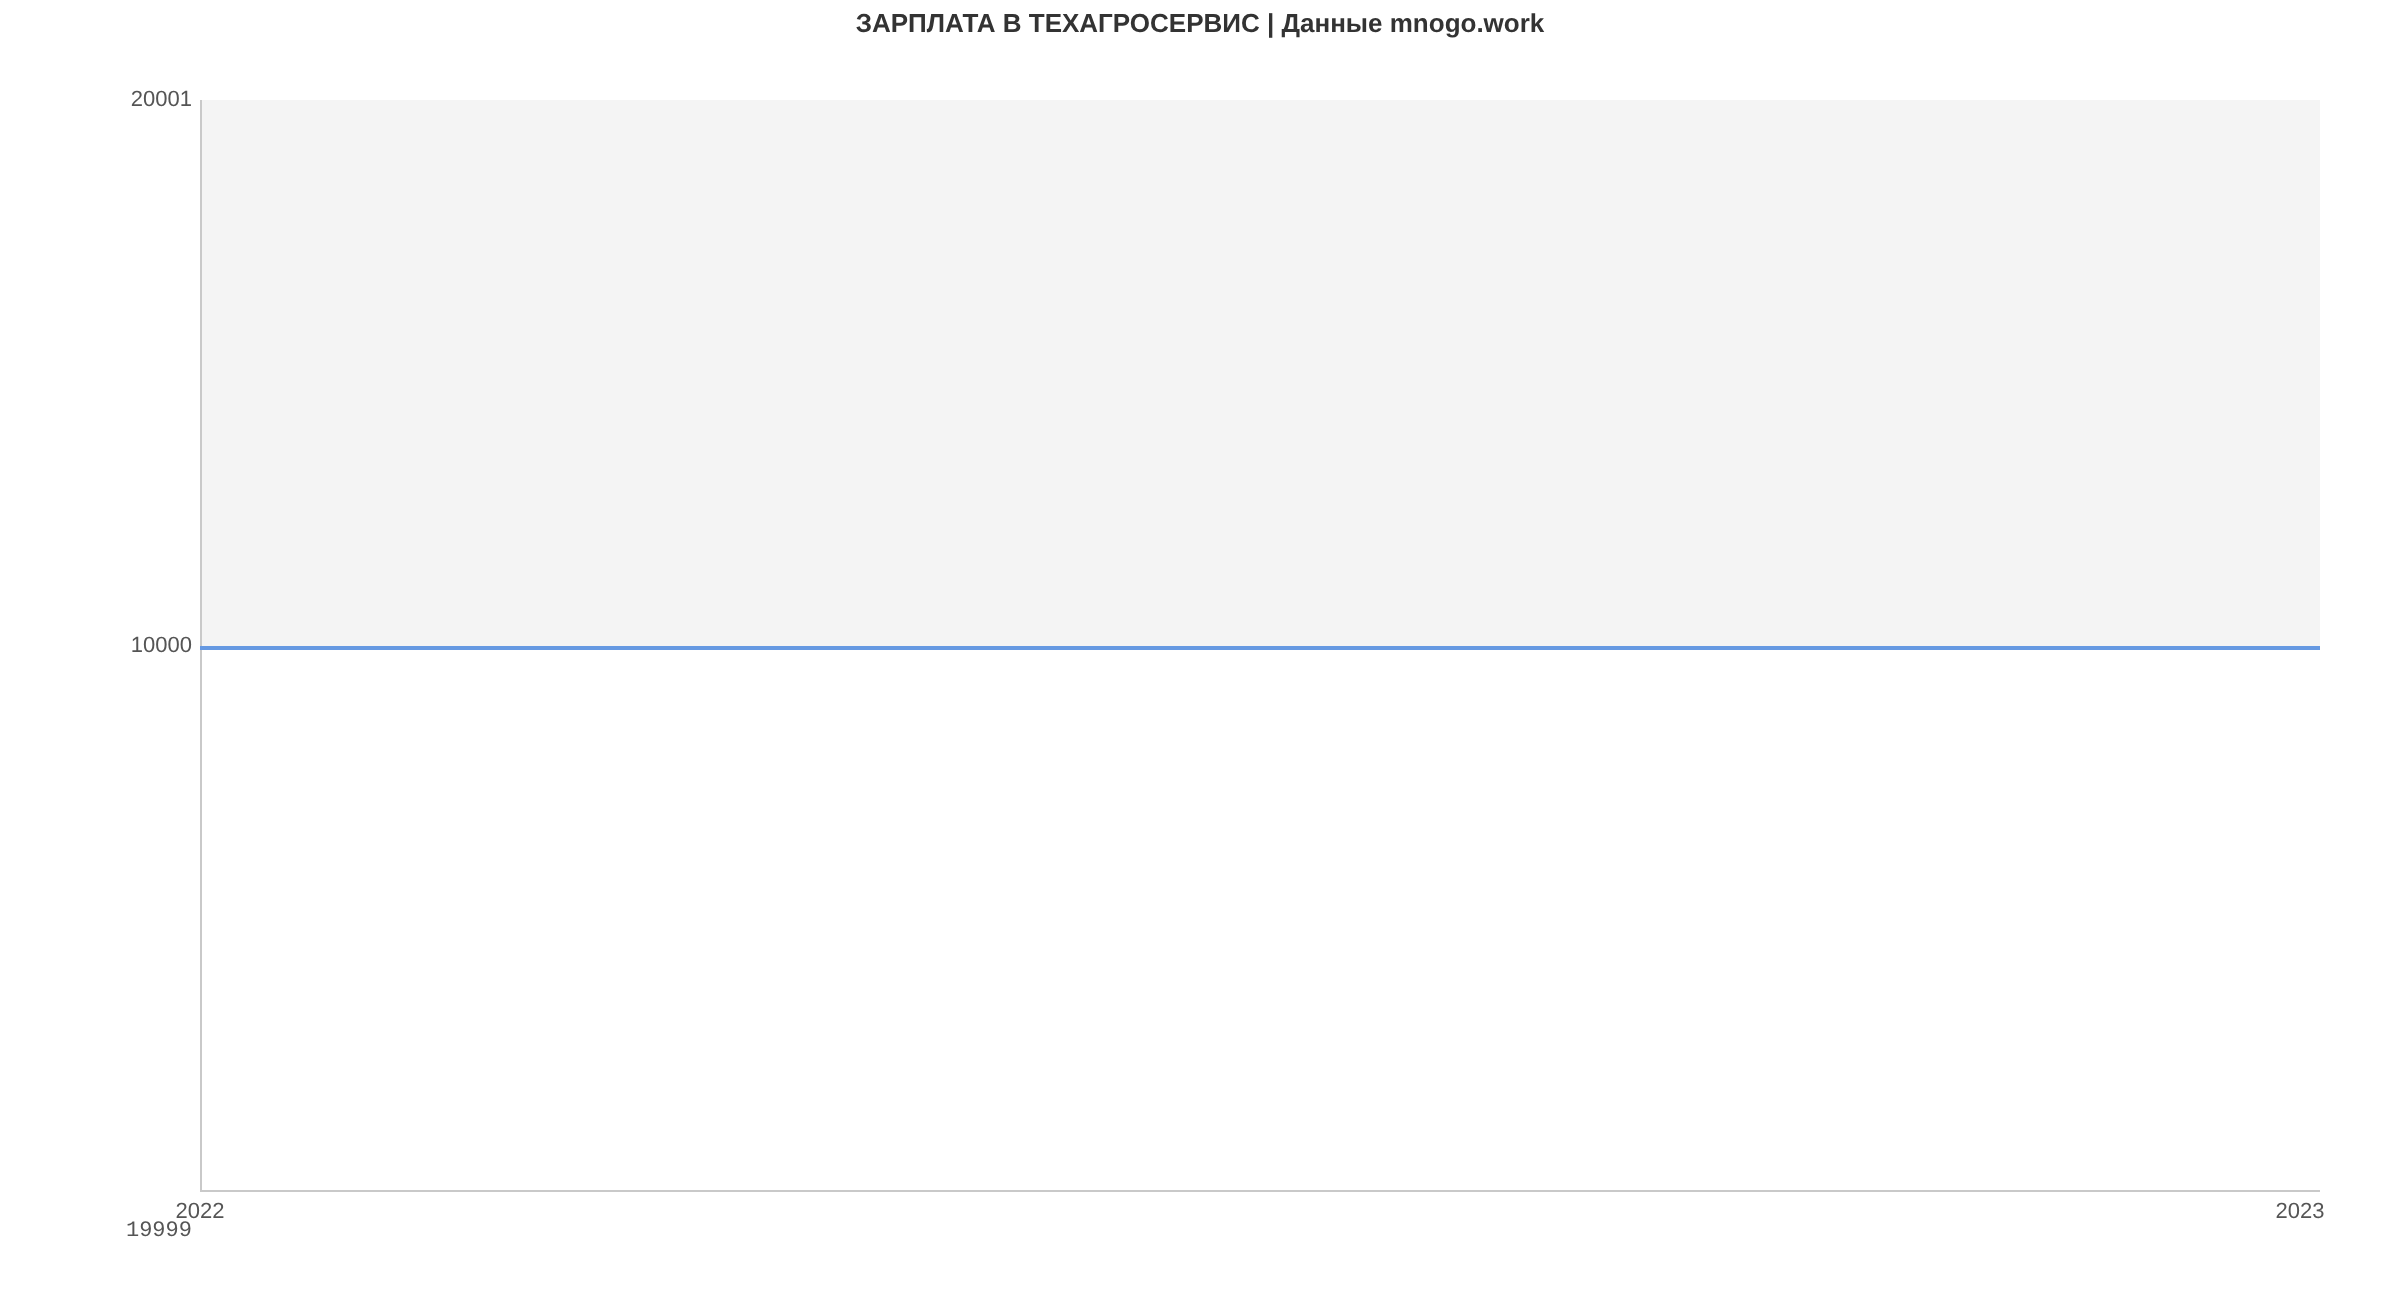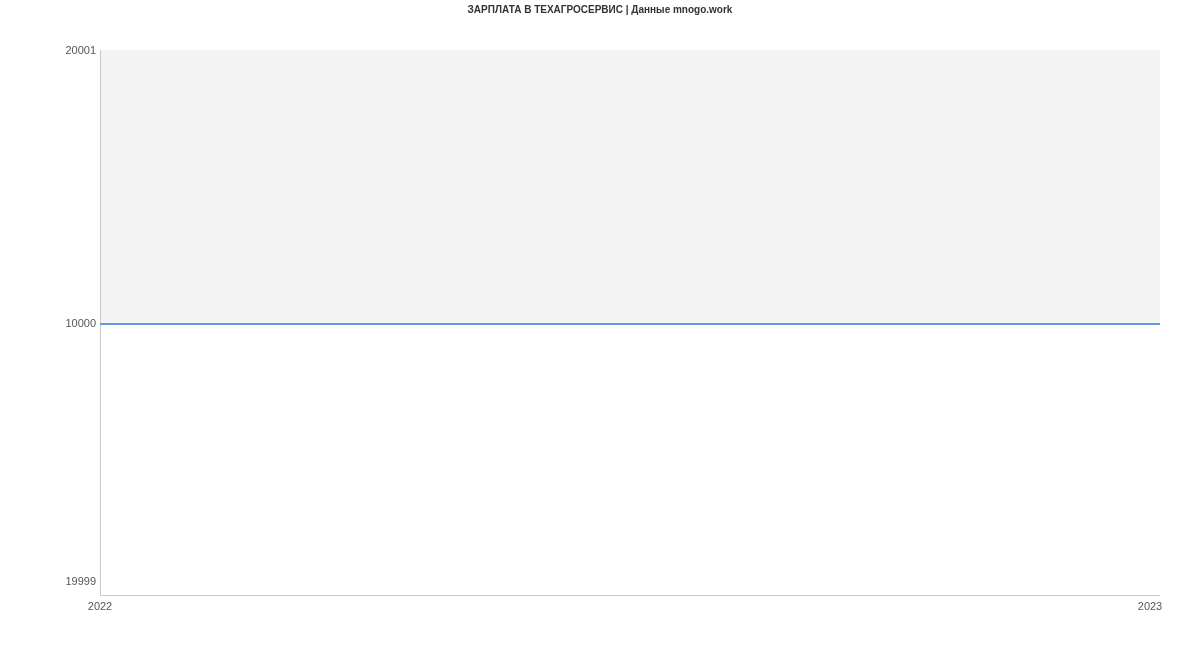--- a/index.html
+++ b/index.html
@@ -15,21 +15,21 @@
     position: relative;
     width: 1200px;
     height: 650px;
   }
   .title {
     position: absolute;
     top: 4px;
     left: 0;
     width: 1200px;
     text-align: center;
-    font-size: 10px;
+    font-size: 13px;
     font-weight: 700;
     color: #333;
   }
   .plot {
     position: absolute;
     left: 100px;
     top: 50px;
     width: 1060px;
     height: 546px;
     box-sizing: border-box;
@@ -89,17 +89,17 @@
 
   <div class="plot">
     <div class="plot-fill"></div>
     <div class="line" style="top:50%;"></div>
     <div class="plot-border-left"></div>
     <div class="plot-border-bottom"></div>
   </div>
 
   <div class="ytick" style="top:50px;">20001</div>
   <div class="ytick" style="top:323px;">10000</div>
-  <div class="ytick" style="top:581px;">19999</div>
+  <div class="ytick" style="top:616px;font-family:Liberation Mono, monospace;">19999</div>
 
   <div class="xtick" style="left:100px;">2022</div>
   <div class="xtick" style="left:1150px;">2023</div>
 </div>
 
 </body></html>

